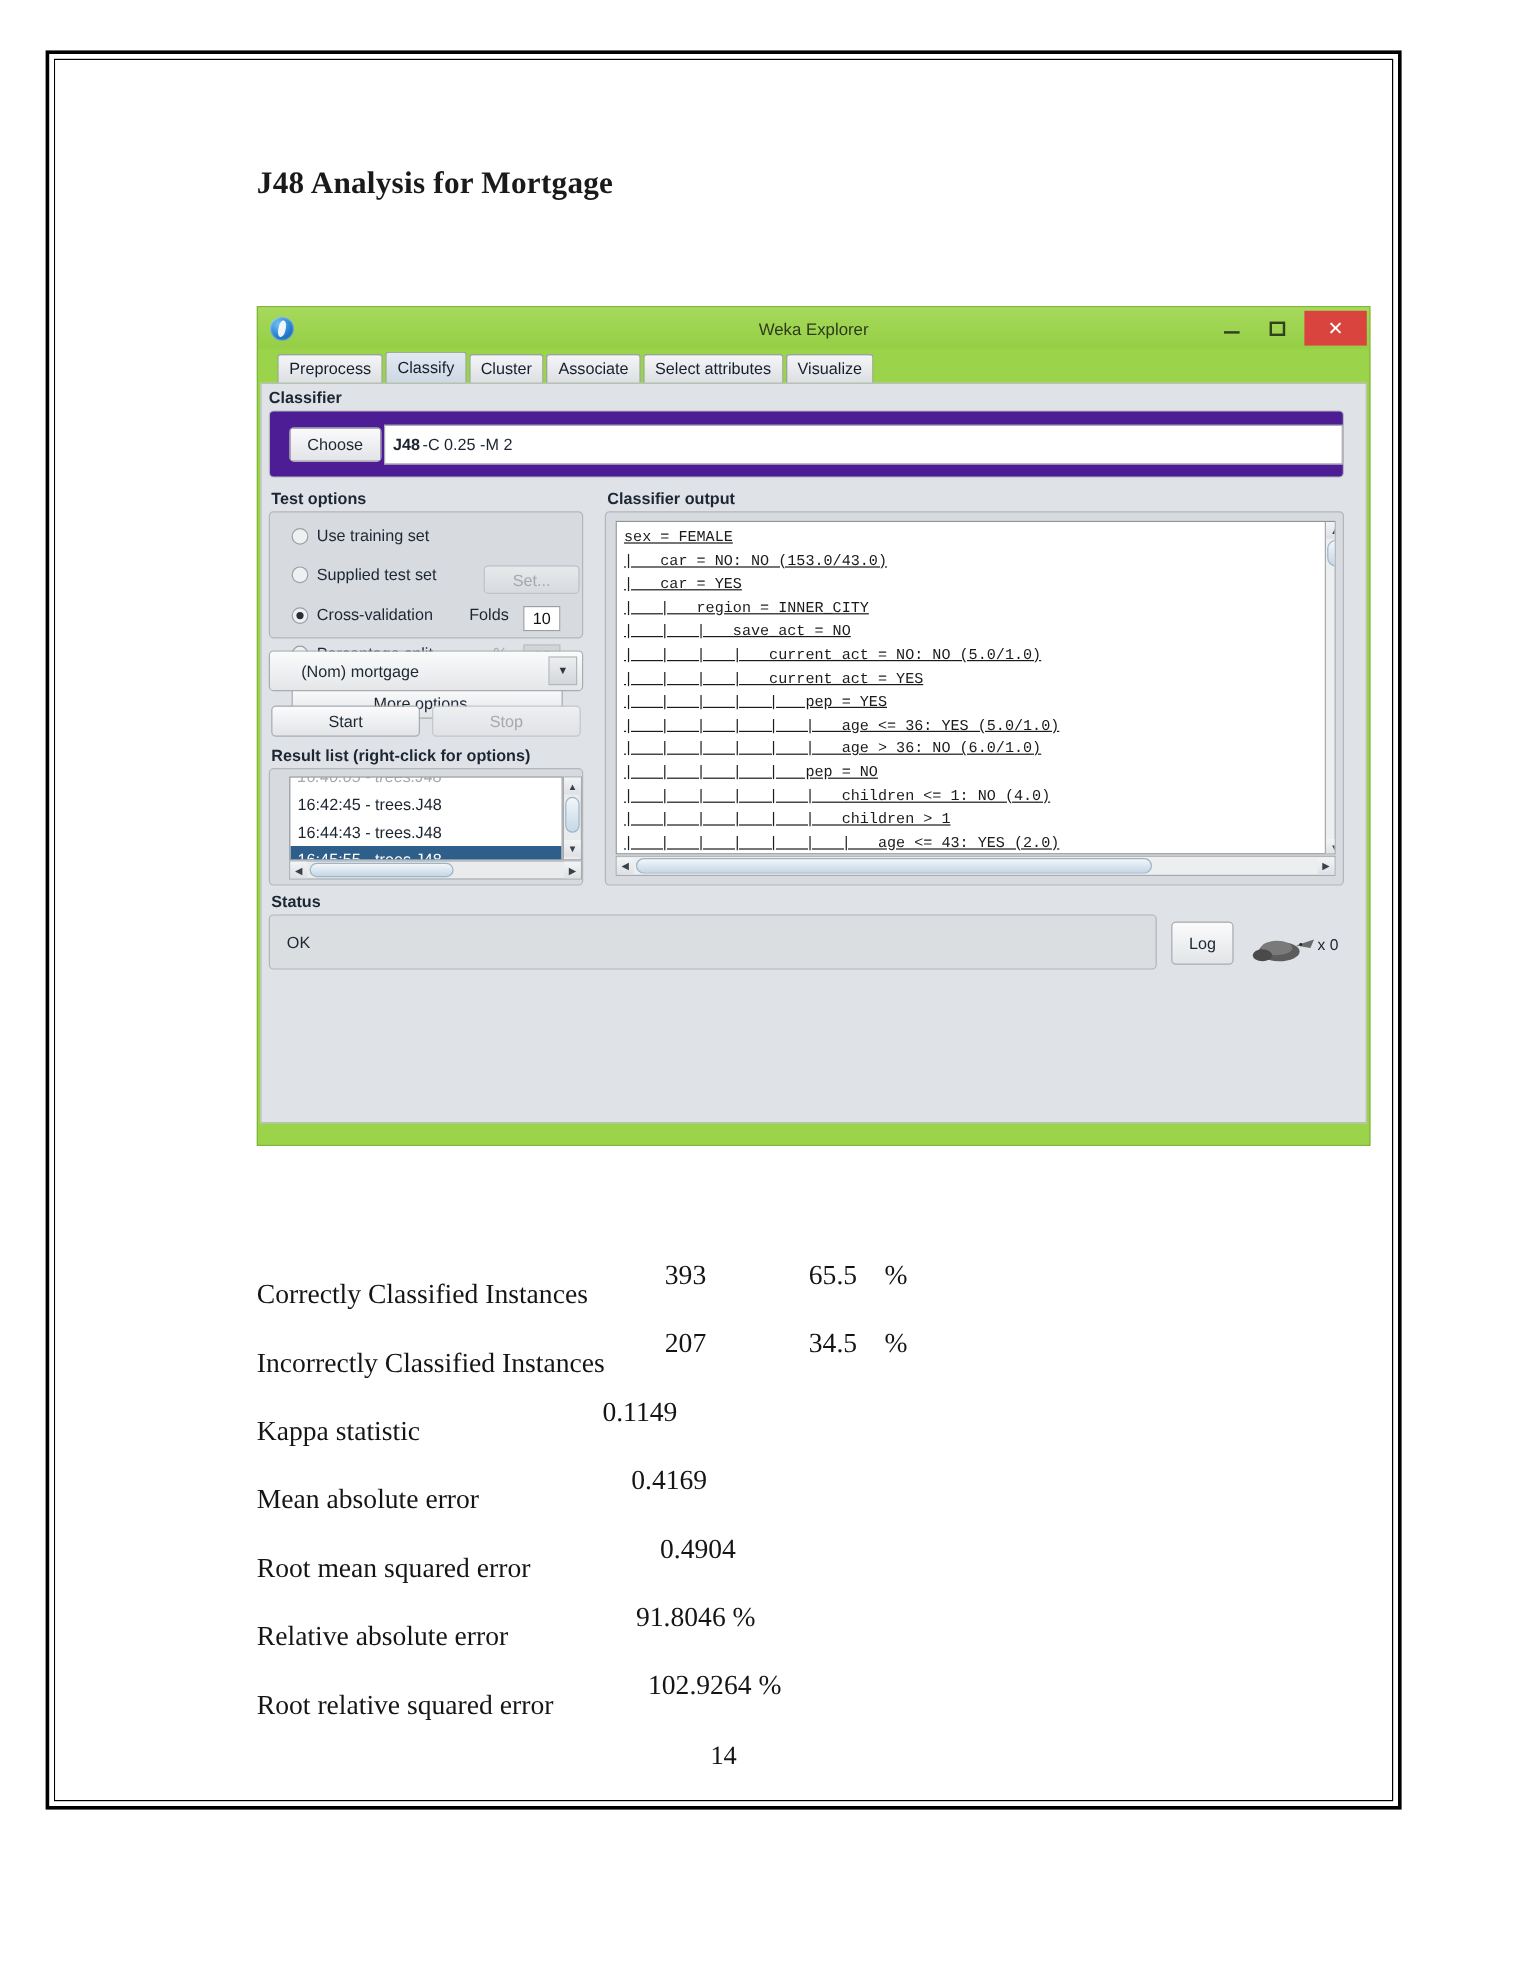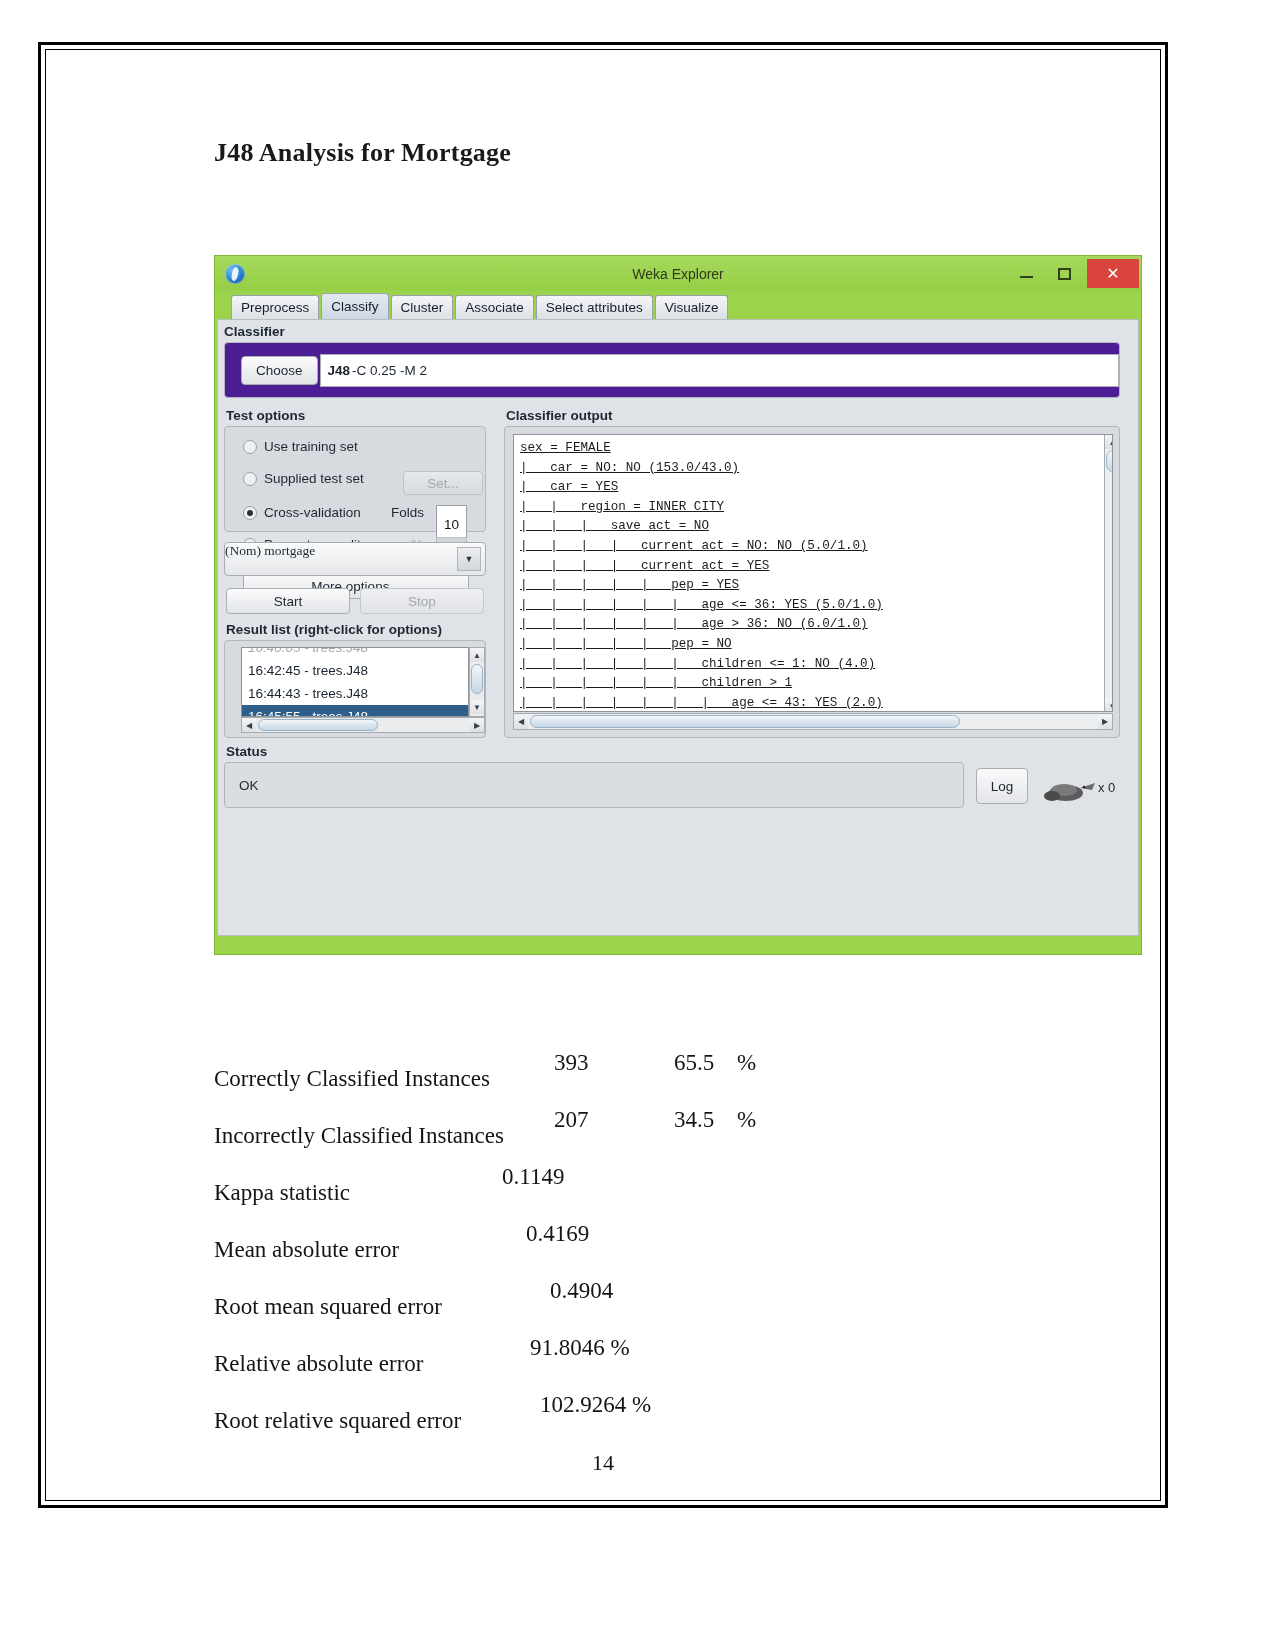--- a/index.html
+++ b/index.html
@@ -164,21 +164,21 @@
   .radio{
     width:14px; height:14px; border-radius:50%;
     border:1px solid #9aa0a6; background:#eef0f2; margin-right:7px;
     position:relative; flex:none;
   }
   .radio.on::after{
     content:""; position:absolute; left:3px; top:3px;
     width:6px; height:6px; border-radius:50%; background:#2a2f35;
   }
   #folds-input{
-    position:absolute; left:211px; top:78px; width:31px; height:38px;
+    position:absolute; left:211px; top:78px; width:31px; height:21px;
     background:#fff; border:1px solid #9aa0a6;
     font-family:"Liberation Sans", sans-serif; font-size:13.5px; color:#111;
     display:flex; align-items:center; justify-content:center;
   }
   #pct-input{
     position:absolute; left:211px; top:110px; width:31px; height:21px;
     background:#d1d4d8; border:1px solid #bcc0c4;
     font-family:"Liberation Sans", sans-serif; font-size:13.5px; color:#a2a6ab;
     display:flex; align-items:center; justify-content:center;
   }
@@ -190,22 +190,22 @@
     font-family:"Liberation Sans", sans-serif; font-size:13.5px; color:#a5a9ae;
   }
   #more-options-button{
     position:absolute; left:18px; top:146px; width:226px; height:26px;
     display:flex; align-items:center; justify-content:center;
   }
   #class-combo{
     position:absolute; left:6px; top:222px; width:262px; height:34px;
     background:linear-gradient(to bottom,#fafbfb,#e4e6e9);
     border:1px solid #a9adb2; border-radius:4px;
-    display:flex; align-items:flex-start; padding-left:0;
-    font-family:Liberation Serif, serif; font-size:13.5px; color:#1d2733;
+    display:flex; align-items:center; padding-left:26px;
+    font-family:Liberation Sans, sans-serif; font-size:13.5px; color:#1d2733;
   }
   #class-combo .arrow{
     position:absolute; right:4px; top:4px; width:24px; height:24px;
     background:linear-gradient(to bottom,#eceef0,#d4d7db);
     border:1px solid #b3b7bc;
     display:flex; align-items:center; justify-content:center;
     font-size:9px; color:#30363d;
   }
   #start-button{
     position:absolute; left:8px; top:268px; width:124px; height:26px;

